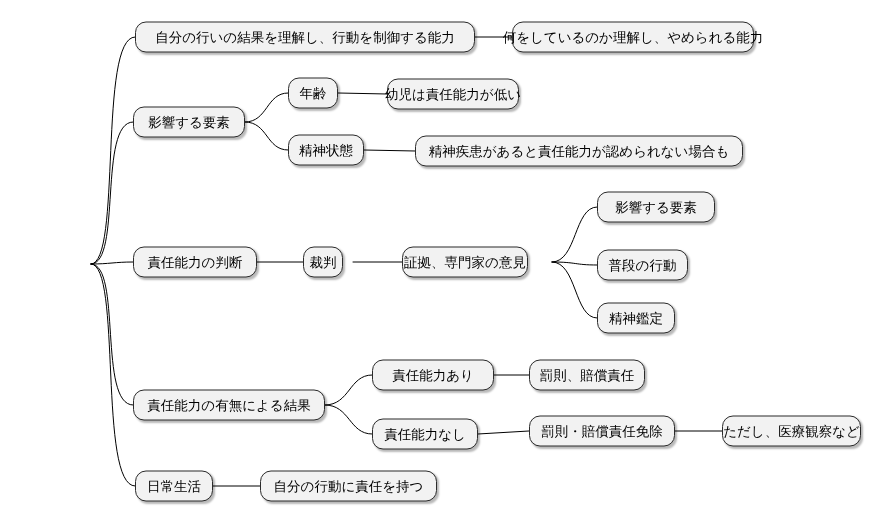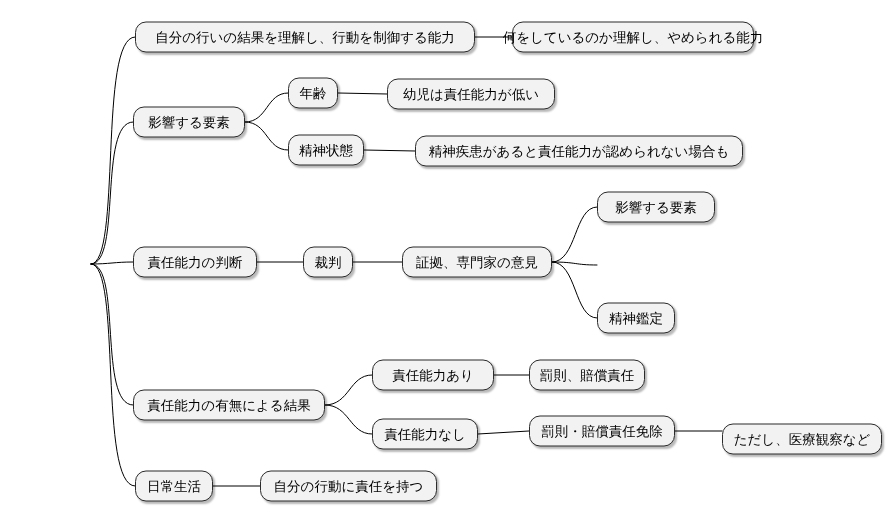--- a/index.html
+++ b/index.html
@@ -81,46 +81,47 @@
 
 
   <div class="node" style="left:135px; top:37px; width:340px;">自分の行いの結果を理解し、行動を制御する能力</div>
 
   <div class="node" style="left:512px; top:37px; width:242px;">何をしているのか理解し、やめられる能力</div>
 
   <div class="node" style="left:133px; top:122px; width:112px;">影響する要素</div>
 
   <div class="node" style="left:288px; top:93px; width:50px;">年齢</div>
 
-  <div class="node" style="left:387px; top:94px; width:168px;">幼児は責任能力が低い</div>
+  <div class="node" style="left:387px; top:94px; width:132px;">幼児は責任能力が低い</div>
 
   <div class="node" style="left:288px; top:150px; width:76px;">精神状態</div>
 
   <div class="node" style="left:415px; top:151px; width:328px;">精神疾患があると責任能力が認められない場合も</div>
 
   <div class="node" style="left:133px; top:262px; width:124px;">責任能力の判断</div>
 
-  <div class="node" style="left:303px; top:262px; width:50px;">裁判</div>
+  <div class="node" style="left:303px; top:262px; width:40px;">裁判</div>
 
-  <div class="node" style="left:402px; top:262px; width:150px;">証拠、専門家の意見</div>
+  <div class="node" style="left:402px; top:262px; width:126px;">証拠、専門家の意見</div>
 
   <div class="node" style="left:597px; top:207px; width:118px;">影響する要素</div>
 
+  <div class="node" style="left:597px; top:265px; width:91px;">普段の行動</div>
 
   <div class="node" style="left:597px; top:318px; width:78px;font-family:Liberation Serif, serif;">精神鑑定</div>
 
   <div class="node" style="left:133px; top:405px; width:192px;">責任能力の有無による結果</div>
 
   <div class="node" style="left:372px; top:375px; width:122px;">責任能力あり</div>
 
   <div class="node" style="left:529px; top:375px; width:116px;">罰則、賠償責任</div>
 
   <div class="node" style="left:372px; top:434px; width:106px;">責任能力なし</div>
 
   <div class="node" style="left:529px; top:431px; width:146px;">罰則・賠償責任免除</div>
 
-  <div class="node" style="left:722px; top:431px; width:160px;margin-top:8px;">ただし、医療観察など</div>
+  <div class="node" style="left:722px; top:431px; width:139px;">ただし、医療観察など</div>
 
   <div class="node" style="left:135px; top:486px; width:78px;">日常生活</div>
 
   <div class="node" style="left:260px; top:486px; width:177px;">自分の行動に責任を持つ</div>
 
 </div>
 
 </body></html>

